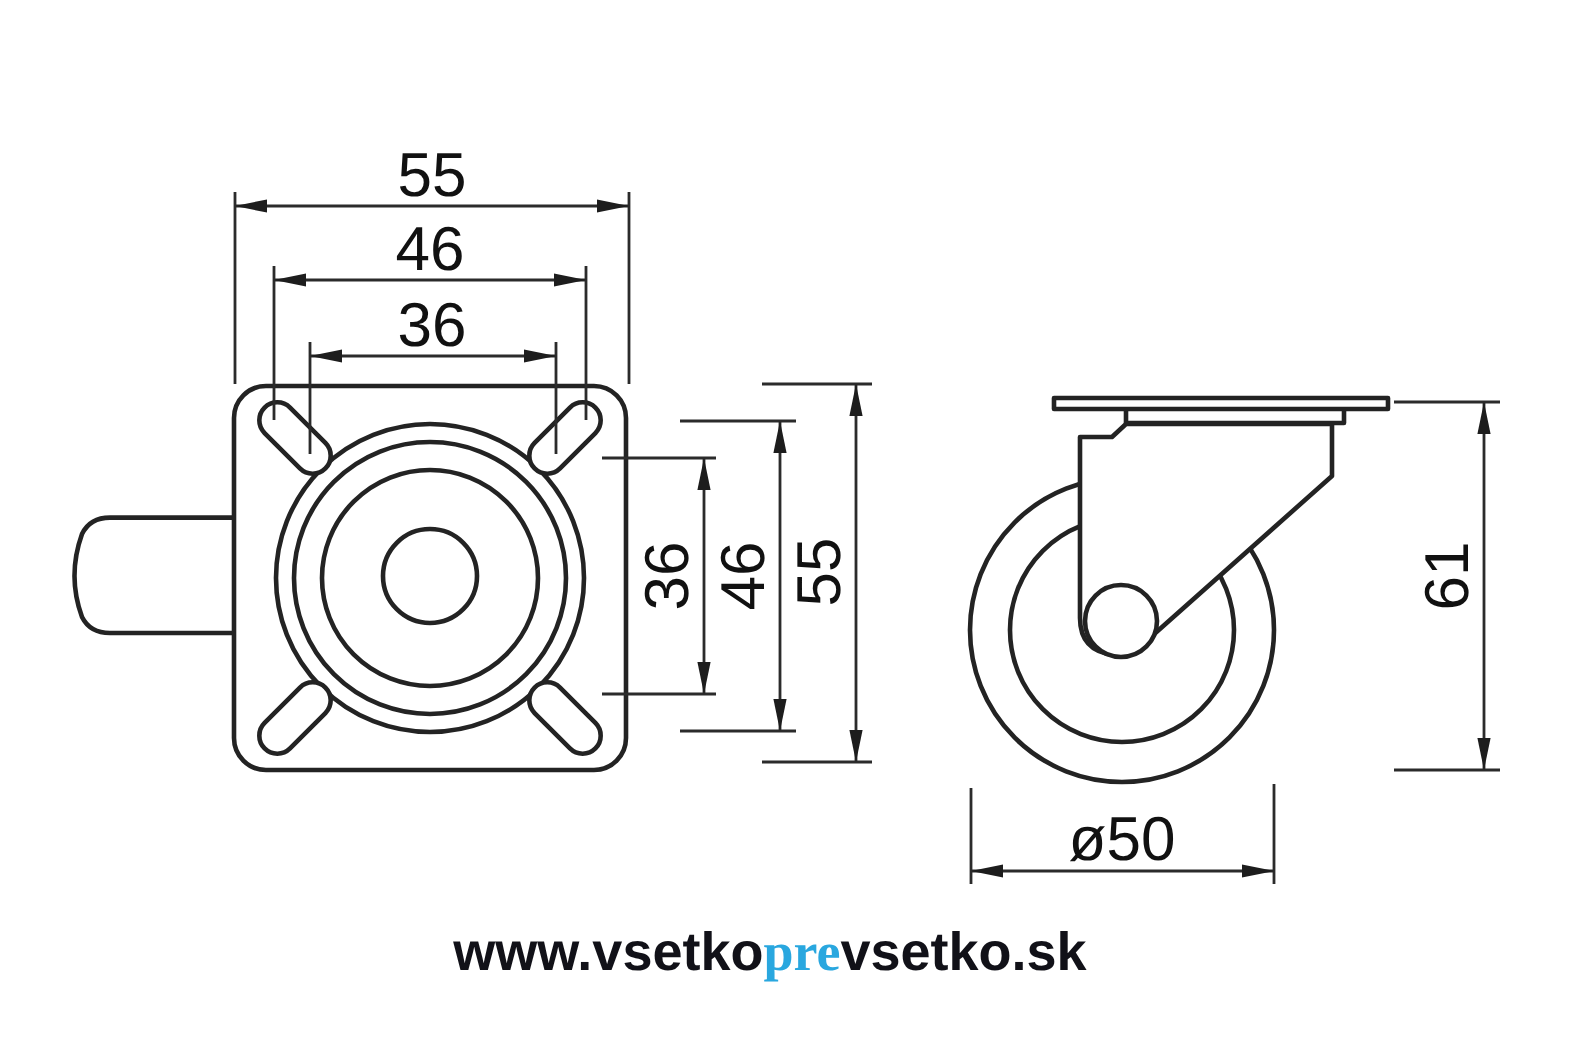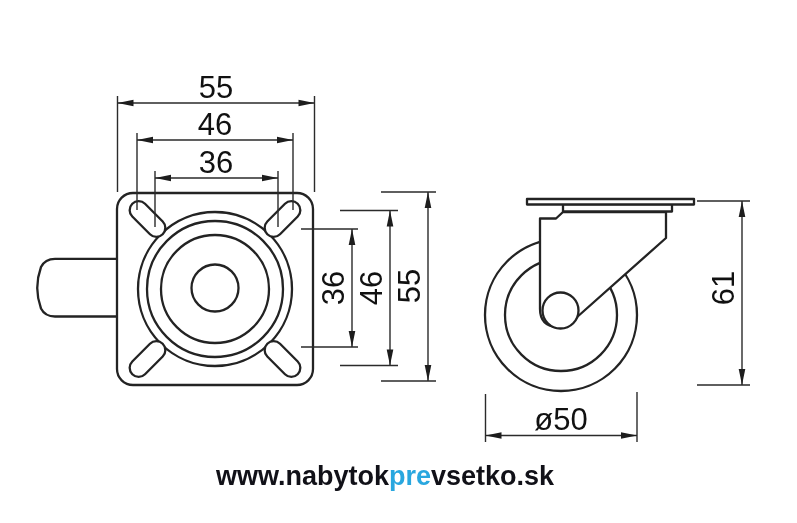--- a/index.html
+++ b/index.html
@@ -45,21 +45,21 @@
     width: 100%;
     text-align: center;
     transform: translateX(-10px);
     font-family: "Liberation Sans", sans-serif;
     font-weight: bold;
     font-size: 27px;
     letter-spacing: 0px;
     color: #111118;
     white-space: nowrap;
   }
-  .footer .hl { color: #29a7df; }
+  .footer .hl { color: #29a7df; font-family: Liberation Serif, serif; }
 </style>
 </head>
 <body>
 
 <div class="page">
 
   <svg width="797" height="523" viewBox="0 0 797 523">
 
     <g>
 
@@ -144,16 +144,16 @@
       <g>
         <path class="dimline" d="M485.5 394 V442 M637 392 V442 M485.5 435.5 H637"></path>
         <path class="arrow" d="M485.5 435.5 L501.5 432.2 L501.5 438.8 Z"></path>
         <path class="arrow" d="M637 435.5 L621 432.2 L621 438.8 Z"></path>
         <text class="dimtext" x="561" y="430" text-anchor="middle">ø50</text>
       </g>
     </g>
   </svg>
 
   <div class="footer">
-    <span>www.nabytok</span><span class="hl">pre</span><span>vsetko.sk</span>
+    <span>www.vsetko</span><span class="hl">pre</span><span>vsetko.sk</span>
   </div>
 
 </div>
 
 </body></html>

